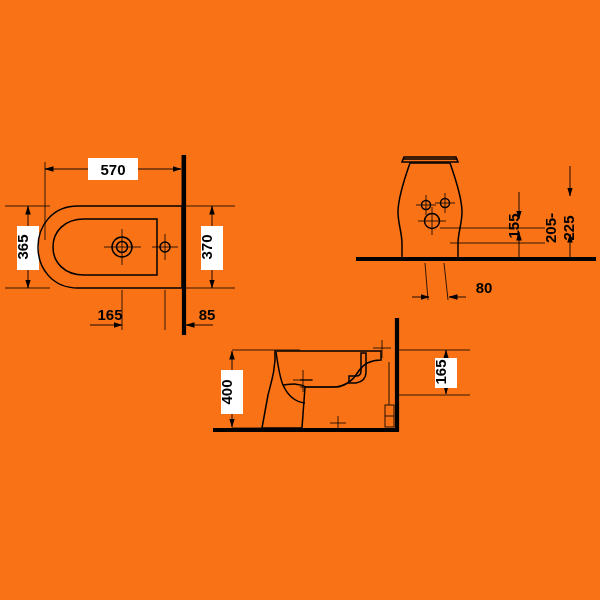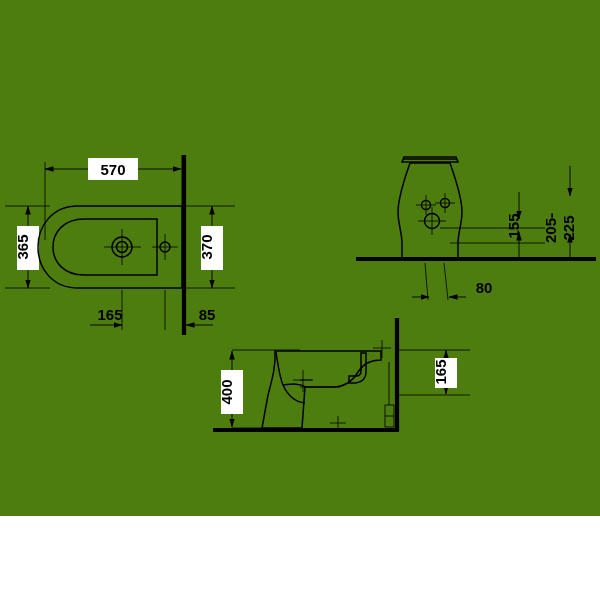--- a/index.html
+++ b/index.html
@@ -9,22 +9,22 @@
   }
   body {
     width: 600px;
     height: 600px;
     font-family: "Liberation Sans", sans-serif;
     overflow: hidden;
   }
   #drawing-root {
     position: relative;
     width: 600px;
-    height: 516px;
-    background: #4d7c0f;
+    height: 600px;
+    background: #f97316;
   }
   svg#technical-drawing {
     display: block;
     width: 600px;
     height: 600px;
   }
   .dim-text {
     font-family: "Liberation Sans", sans-serif;
     font-size: 15px;
     font-weight: bold;

